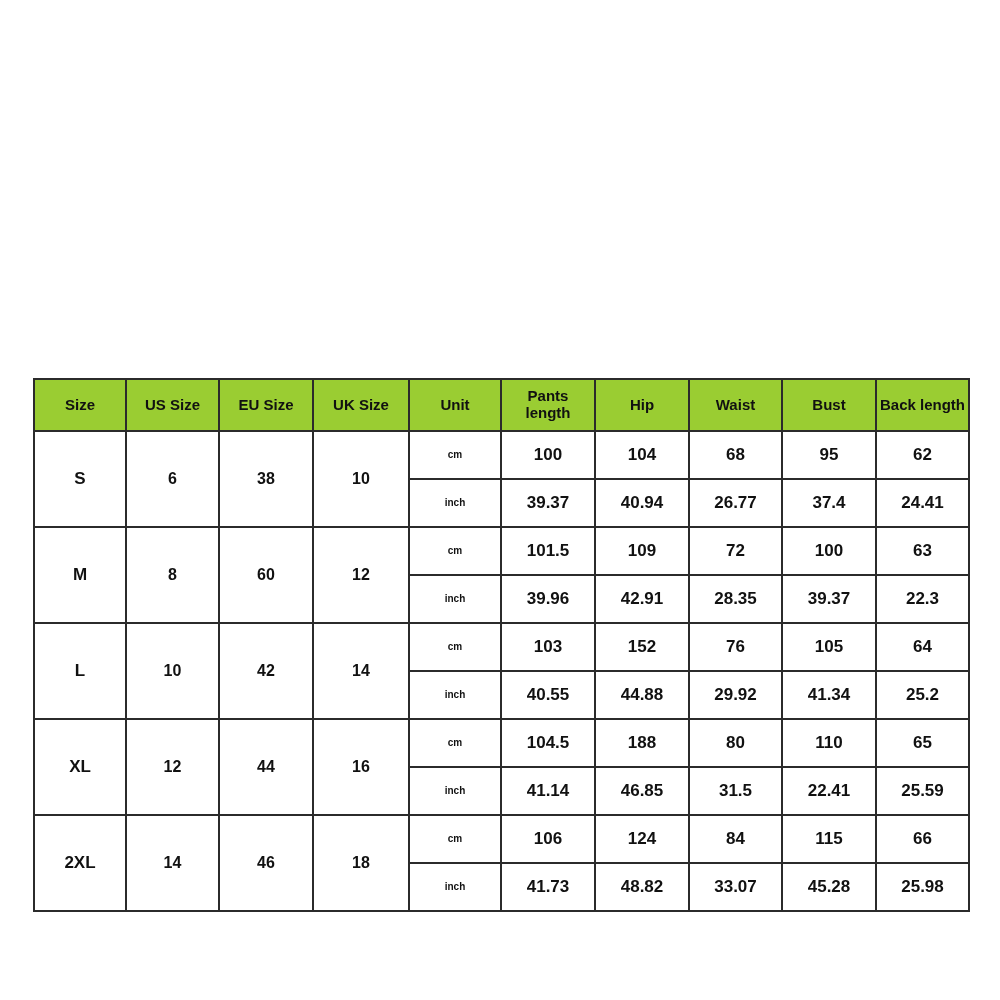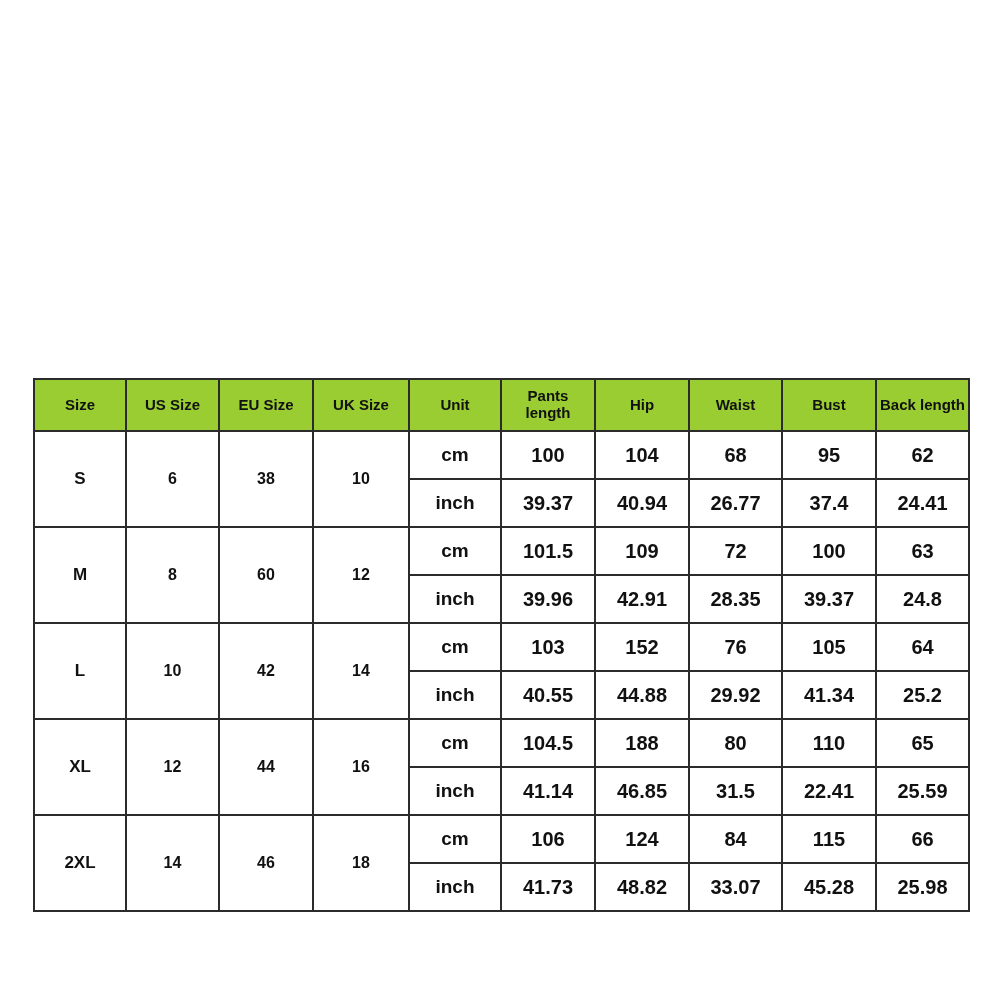--- a/index.html
+++ b/index.html
@@ -54,25 +54,25 @@
 
   td.sizecell {
     font-size: 17px;
     height: 94px;
   }
   td.numcell {
     font-size: 16px;
     height: 94px;
   }
   td.unitcell {
-    font-size: 19px;
+    font-size: 10px;
     height: 23px;
   }
   td.valcell {
-    font-size: 20px;
+    font-size: 17px;
     height: 23px;
   }
 
   
   col.c-size       { width: 92px; }
   col.c-us         { width: 93px; }
   col.c-eu         { width: 94px; }
   col.c-uk         { width: 96px; }
   col.c-unit       { width: 92px; }
   col.c-pants      { width: 94px; }
@@ -146,21 +146,21 @@
         <td class="valcell">72</td>
         <td class="valcell">100</td>
         <td class="valcell">63</td>
       </tr>
       <tr>
         <td class="unitcell">inch</td>
         <td class="valcell">39.96</td>
         <td class="valcell">42.91</td>
         <td class="valcell">28.35</td>
         <td class="valcell">39.37</td>
-        <td class="valcell">24.8</td>
+        <td class="valcell">22.3</td>
       </tr>
 
       <tr>
         <td class="sizecell" rowspan="2">L</td>
         <td class="numcell" rowspan="2">10</td>
         <td class="numcell" rowspan="2">42</td>
         <td class="numcell" rowspan="2">14</td>
         <td class="unitcell">cm</td>
         <td class="valcell">103</td>
         <td class="valcell">152</td>

